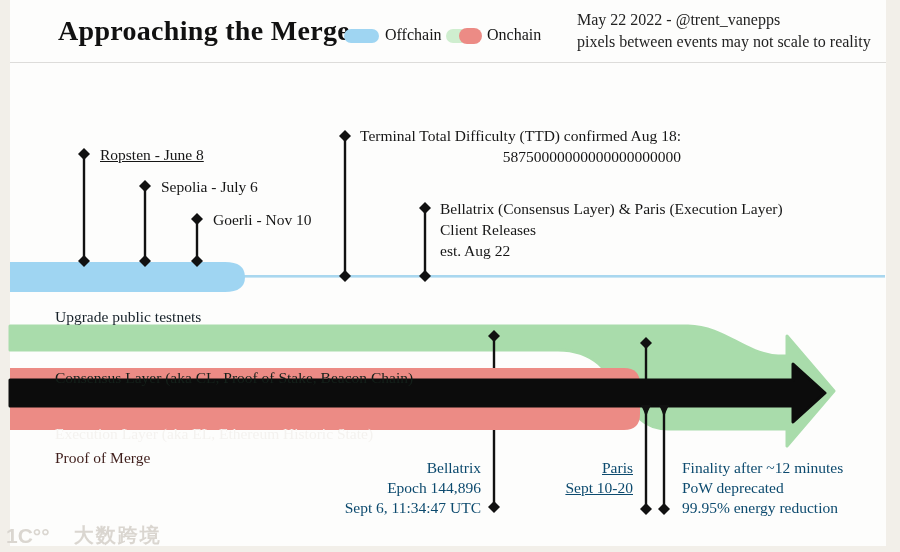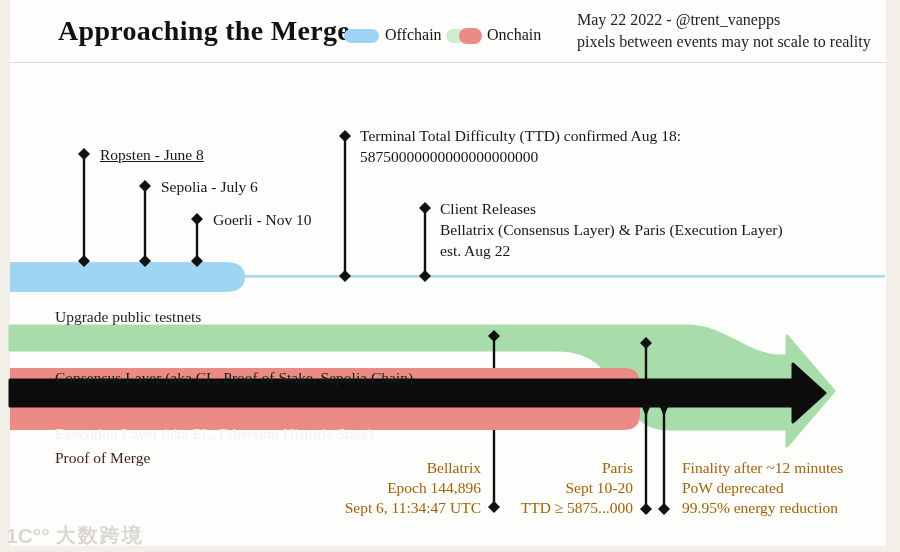--- a/index.html
+++ b/index.html
@@ -19,27 +19,27 @@
   }
   .abs{position:absolute;}
   .title{
     left:58px;top:15px;font-size:28px;font-weight:600;letter-spacing:.3px;color:#111;
   }
   .legend-label{font-size:16px;top:26px;color:#151515;}
   .pill{border-radius:8px;height:14px;}
   .credit{left:577px;top:11px;font-size:16px;color:#222;}
   .note{left:577px;top:33px;font-size:16px;color:#222;}
   .ann{font-size:15.5px;color:#161616;line-height:21px;white-space:nowrap;}
-  .ann3{font-size:15.5px;color:#a16207;line-height:20px;white-space:nowrap;}
+  .ann3{font-size:15.5px;color:#0c4a6e;line-height:20px;white-space:nowrap;}
   .band-label{font-size:15.5px;white-space:nowrap;margin-top:40px;}
   .right{text-align:right;}
   .watermark{
     left:6px;top:522px;font-size:20px;font-weight:bold;
     font-family:"Liberation Sans", sans-serif;
-    color:#dad6d0;letter-spacing:2px;display:flex;align-items:center;gap:6px;
+    color:#dad6d0;letter-spacing:2px;display:flex;align-items:center;gap:24px;
   }
   .wm-logo{font-size:21px;letter-spacing:0;}
   svg{position:absolute;left:0;top:0;}
 </style>
 </head>
 <body>
 
 <div class="panel"></div>
 <div class="header-sep"></div>
 
@@ -104,46 +104,45 @@
 <div class="abs pill" style="left: 459px; top: 28px; width: 23px; height: 16px; background: rgb(236, 139, 133);"></div>
 <div class="abs legend-label" style="left:487px;">Onchain</div>
 
 <div class="abs credit">May 22 2022 - @trent_vanepps</div>
 <div class="abs note">pixels between events may not scale to reality</div>
 
 <div class="abs ann" style="left:100px;top:144px;text-decoration:underline;">Ropsten - June 8</div>
 <div class="abs ann" style="left:161px;top:176px;">Sepolia - July 6</div>
 <div class="abs ann" style="left:213px;top:209px;">Goerli - Nov 10</div>
 
-<div class="abs ann" style="left:360px;top:125px;">
+<div class="abs ann" style="left:360px;top:125px;text-align:right;">
   <div>Terminal Total Difficulty (TTD) confirmed Aug 18:</div>
   <div>58750000000000000000000</div>
 </div>
 
 <div class="abs ann" style="left:440px;top:198px;">
+  <div>Bellatrix (Consensus Layer) &amp; Paris (Execution Layer)</div>
   <div>Client Releases</div>
-  <div>Bellatrix (Consensus Layer) &amp; Paris (Execution Layer)</div>
   <div>est. Aug 22</div>
 </div>
 
 <div class="abs band-label" style="left:55px;top:268px;color:#17222a;">Upgrade public testnets</div>
-<div class="abs band-label" style="left:55px;top:329px;color:#14201a;">Consensus Layer (aka CL, Proof of Stake, Sepolia Chain)</div>
+<div class="abs band-label" style="left:55px;top:329px;color:#14201a;">Consensus Layer (aka CL, Proof of Stake, Beacon Chain)</div>
 <div class="abs band-label" style="left:55px;top:385px;color:#f4f2ef;">Execution Layer (aka EL, Ethereum Historic State)</div>
 <div class="abs band-label" style="left:55px;top:409px;color:#401f1c;">Proof of Merge</div>
 
 <div class="abs ann3 right" style="left:301px;top:458px;width:180px;">
   <div>Bellatrix</div>
   <div>Epoch 144,896</div>
   <div>Sept 6, 11:34:47 UTC</div>
 </div>
 
-<div class="abs ann3 right" style="left:453px;top:458px;width:180px;">
+<div class="abs ann3 right" style="left:453px;top:458px;width:180px;text-decoration:underline;">
   <div>Paris</div>
   <div>Sept 10-20</div>
-  <div>TTD ≥ 5875...000</div>
 </div>
 
 <div class="abs ann3" style="left:682px;top:458px;">
   <div>Finality after ~12 minutes</div>
   <div>PoW deprecated</div>
   <div>99.95% energy reduction</div>
 </div>
 
 <div class="abs watermark">
   <span class="wm-logo">1C°°</span>

